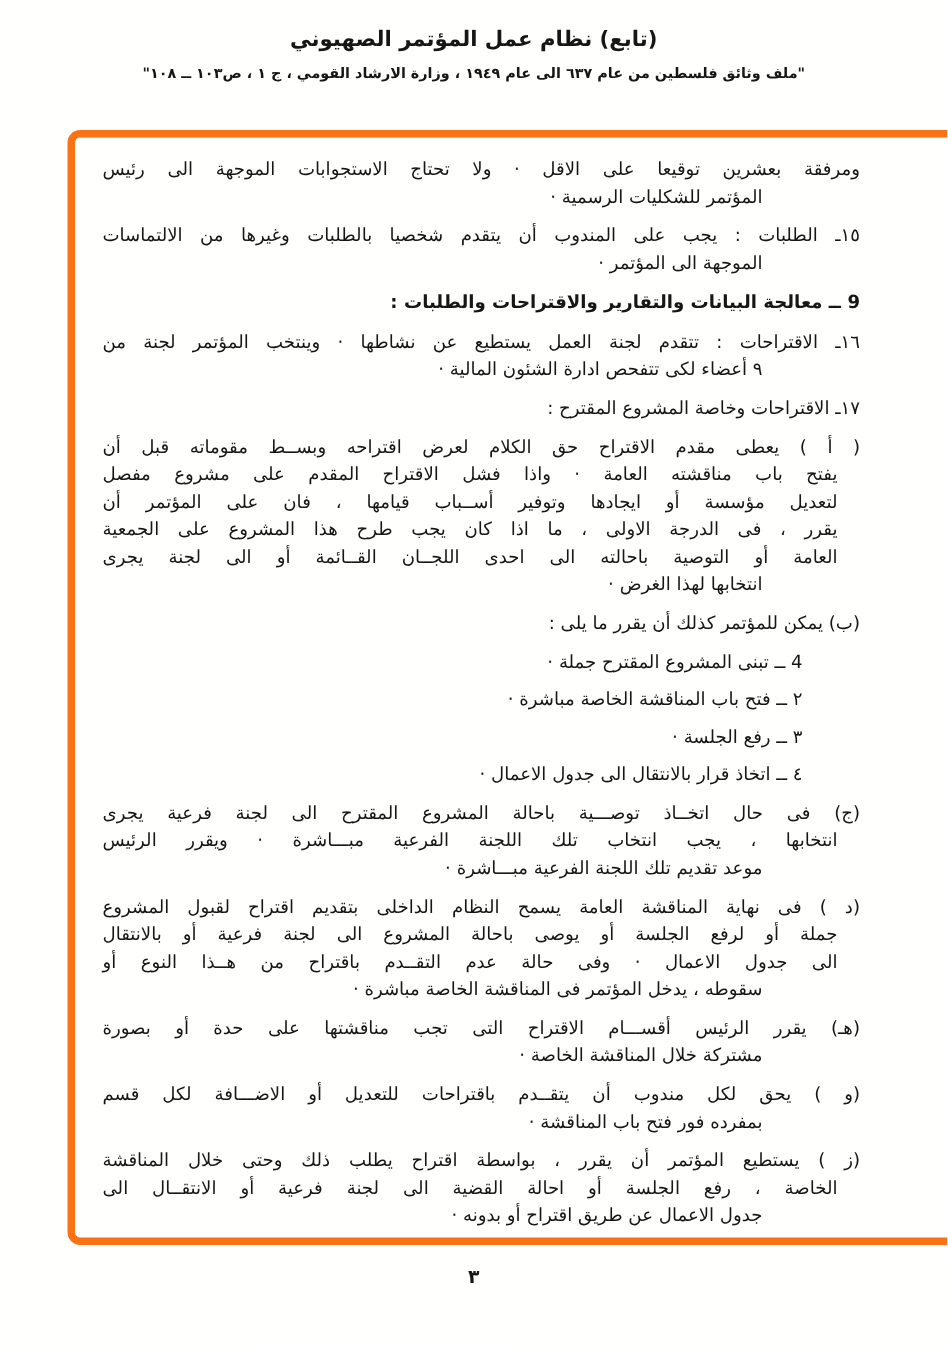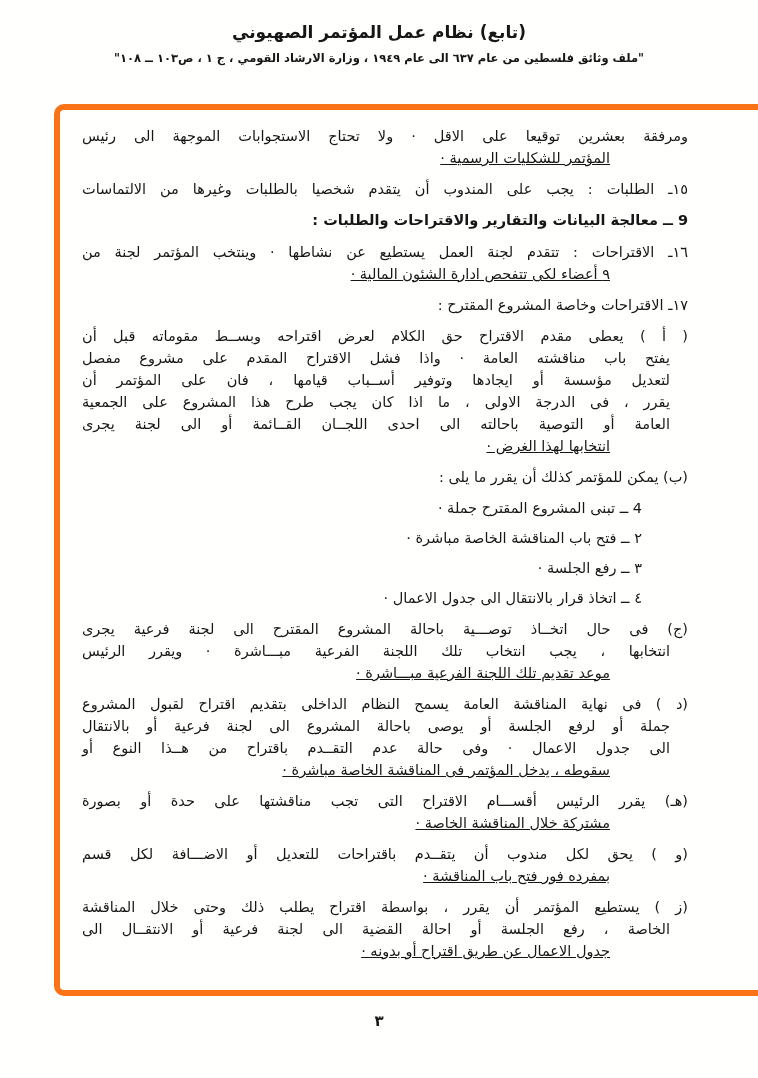--- a/index.html
+++ b/index.html
@@ -60,21 +60,20 @@
   }
   .ln + .ln { margin-right: 18px; }         
   .ln.single {
     text-align: center;
     text-align-last: right;
   }
   .ln.lastc {                                
     text-align: right;
     text-align-last: right;
     margin-right: 78px;
-    text-decoration: underline;
   }
   .section-heading {
     font-weight: bold;
     text-align: right;
     margin: 3px 0 10px 0;
   }
   .sublist { margin: 0 0 9px 0; }
   .sublist .ln {
     text-align: right;
     text-align-last: right;
@@ -104,20 +103,21 @@
   <div class="doc-frame">
     <div class="doc-content">
 
       <div class="para">
           <div class="ln jline">ومرفقة بعشرين توقيعا على الاقل · ولا تحتاج الاستجوابات الموجهة الى رئيس</div>
           <div class="ln lastc">المؤتمر للشكليات الرسمية ·</div>
         </div>
 
       <div class="para">
           <div class="ln jline">١٥ـ الطلبات : يجب على المندوب أن يتقدم شخصيا بالطلبات وغيرها من الالتماسات</div>
+          <div class="ln lastc">الموجهة الى المؤتمر ·</div>
         </div>
 
       <div class="section-heading">9 ــ معالجة البيانات والتقارير والاقتراحات والطلبات :</div>
 
       <div class="para">
           <div class="ln jline">١٦ـ الاقتراحات : تتقدم لجنة العمل يستطيع عن نشاطها · وينتخب المؤتمر لجنة من</div>
           <div class="ln lastc">٩ أعضاء لكى تتفحص ادارة الشئون المالية ·</div>
         </div>
 
       <div class="para">

